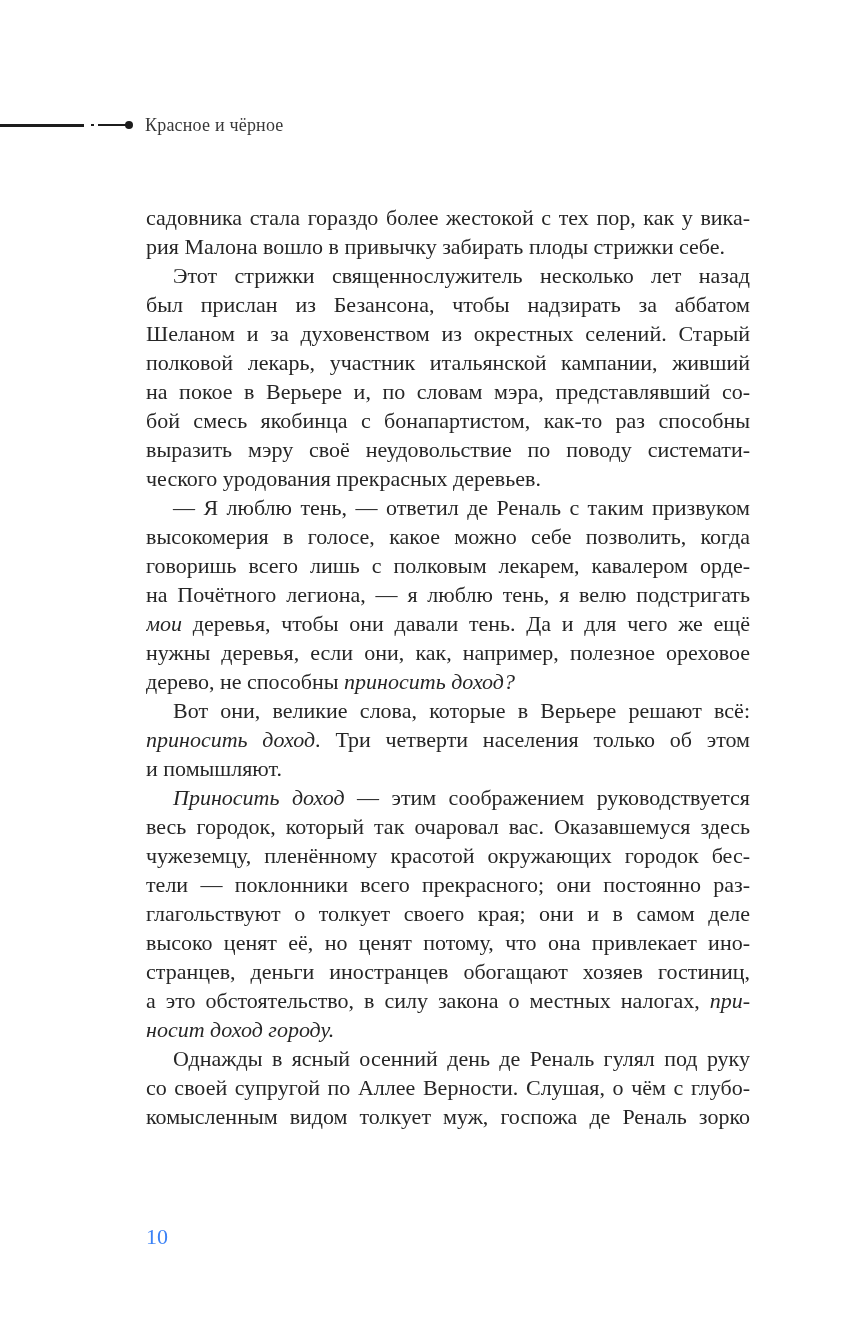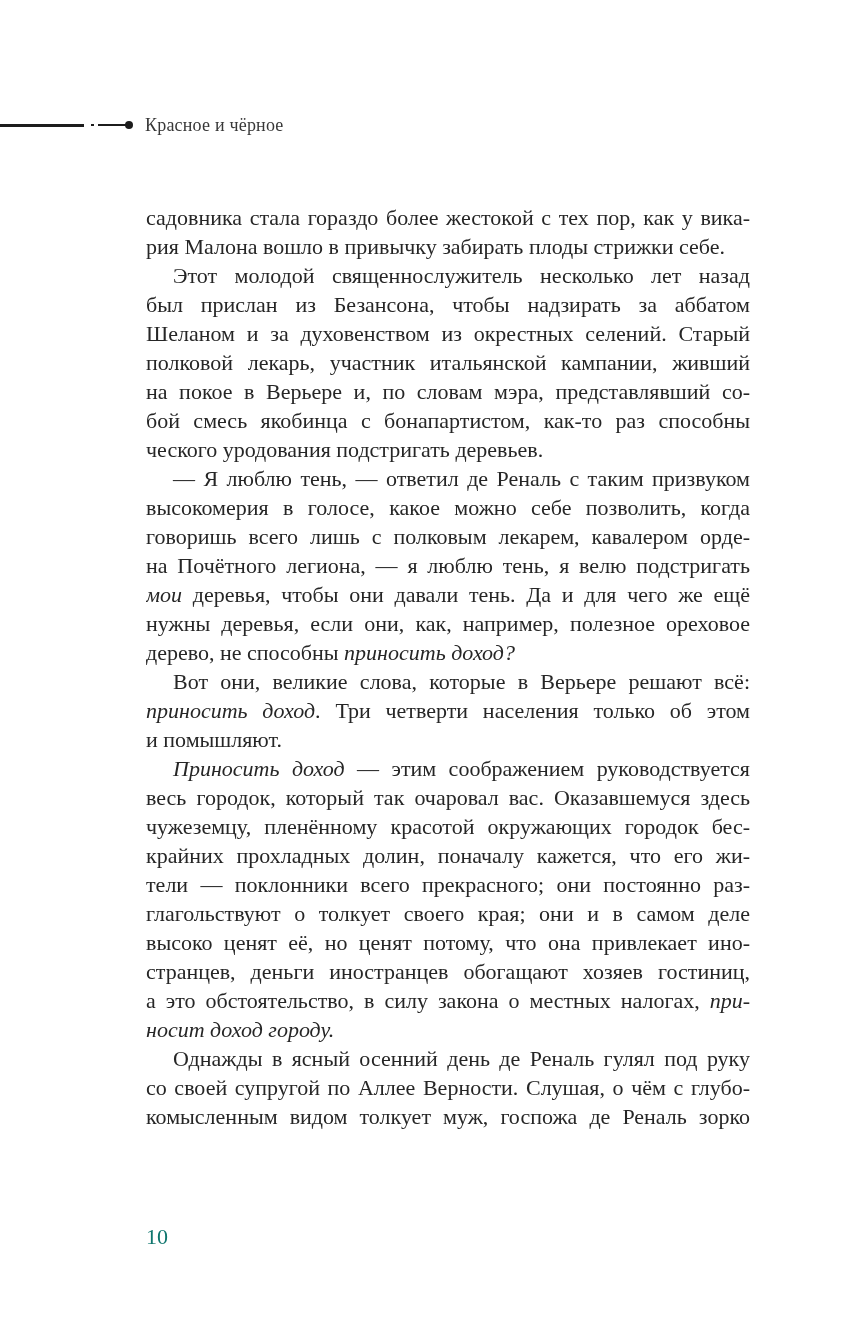--- a/index.html
+++ b/index.html
@@ -55,62 +55,62 @@
   .line.left { text-align-last: left; }
   .line.indent { text-indent: 27px; }
   .it { font-style: italic; }
 
   
   .folio {
     position: absolute;
     left: 146px; top: 1222px;
     font-size: 22px;
     line-height: 29px;
-    color: #0f766e;
+    color: #3b82f6;
   }
 </style>
 </head>
 <body>
 
 <div class="page">
 
   <div class="running-head">
     <span class="rule-long"></span>
     <span class="rule-gap-a"></span>
     <span class="rule-dot"></span>
     <span class="rule-gap-b"></span>
     <span class="rule-dash"></span>
     <span class="rule-bullet"></span>
     <span class="head-title">Красное и чёрное</span>
   </div>
 
   <div class="body-text">
       <div class="line"><span>садовника стала гораздо более жестокой с тех пор, как у вика-</span></div>
       <div class="line left"><span>рия Малона вошло в привычку забирать плоды стрижки себе.</span></div>
-      <div class="line indent"><span>Этот молодой священнослужитель несколько лет назад</span></div>
+      <div class="line indent"><span>Этот стрижки священнослужитель несколько лет назад</span></div>
       <div class="line"><span>был прислан из Безансона, чтобы надзирать за аббатом</span></div>
       <div class="line"><span>Шеланом и за духовенством из окрестных селений. Старый</span></div>
       <div class="line"><span>полковой лекарь, участник итальянской кампании, живший</span></div>
       <div class="line"><span>на покое в Верьере и, по словам мэра, представлявший со-</span></div>
       <div class="line"><span>бой смесь якобинца с бонапартистом, как-то раз способны</span></div>
-      <div class="line left"><span>ческого уродования подстригать деревьев.</span></div>
+      <div class="line"><span>выразить мэру своё неудовольствие по поводу системати-</span></div>
+      <div class="line left"><span>ческого уродования прекрасных деревьев.</span></div>
       <div class="line indent"><span>— Я люблю тень, — ответил де Реналь с таким призвуком</span></div>
       <div class="line"><span>высокомерия в голосе, какое можно себе позволить, когда</span></div>
       <div class="line"><span>говоришь всего лишь с полковым лекарем, кавалером орде-</span></div>
       <div class="line"><span>на Почётного легиона, — я люблю тень, я велю подстригать</span></div>
       <div class="line"><span class="it">мои</span><span> деревья, чтобы они давали тень. Да и для чего же ещё</span></div>
       <div class="line"><span>нужны деревья, если они, как, например, полезное ореховое</span></div>
       <div class="line left"><span>дерево, не способны </span><span class="it">приносить доход?</span></div>
       <div class="line indent"><span>Вот они, великие слова, которые в Верьере решают всё:</span></div>
       <div class="line"><span class="it">приносить доход</span><span>. Три четверти населения только об этом</span></div>
       <div class="line left"><span>и помышляют.</span></div>
       <div class="line indent"><span class="it">Приносить доход</span><span> — этим соображением руководствуется</span></div>
       <div class="line"><span>весь городок, который так очаровал вас. Оказавшемуся здесь</span></div>
       <div class="line"><span>чужеземцу, пленённому красотой окружающих городок бес-</span></div>
-      <div class="line"><span>крайних прохладных долин, поначалу кажется, что его жи-</span></div>
       <div class="line"><span>тели — поклонники всего прекрасного; они постоянно раз-</span></div>
       <div class="line"><span>глагольствуют о толкует своего края; они и в самом деле</span></div>
       <div class="line"><span>высоко ценят её, но ценят потому, что она привлекает ино-</span></div>
       <div class="line"><span>странцев, деньги иностранцев обогащают хозяев гостиниц,</span></div>
       <div class="line"><span>а это обстоятельство, в силу закона о местных налогах, </span><span class="it">при-</span></div>
       <div class="line left"><span class="it">носит доход городу.</span></div>
       <div class="line indent"><span>Однажды в ясный осенний день де Реналь гулял под руку</span></div>
       <div class="line"><span>со своей супругой по Аллее Верности. Слушая, о чём с глубо-</span></div>
       <div class="line"><span>комысленным видом толкует муж, госпожа де Реналь зорко</span></div>
     </div>

